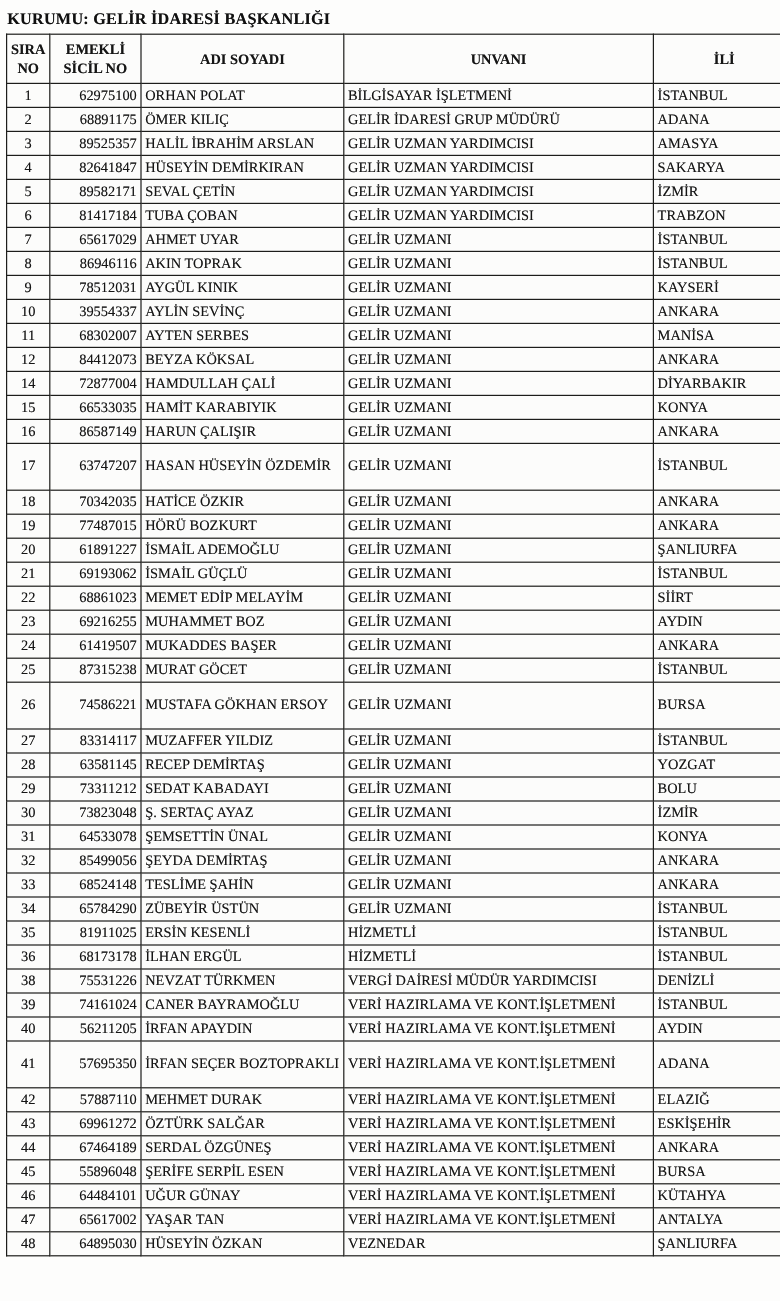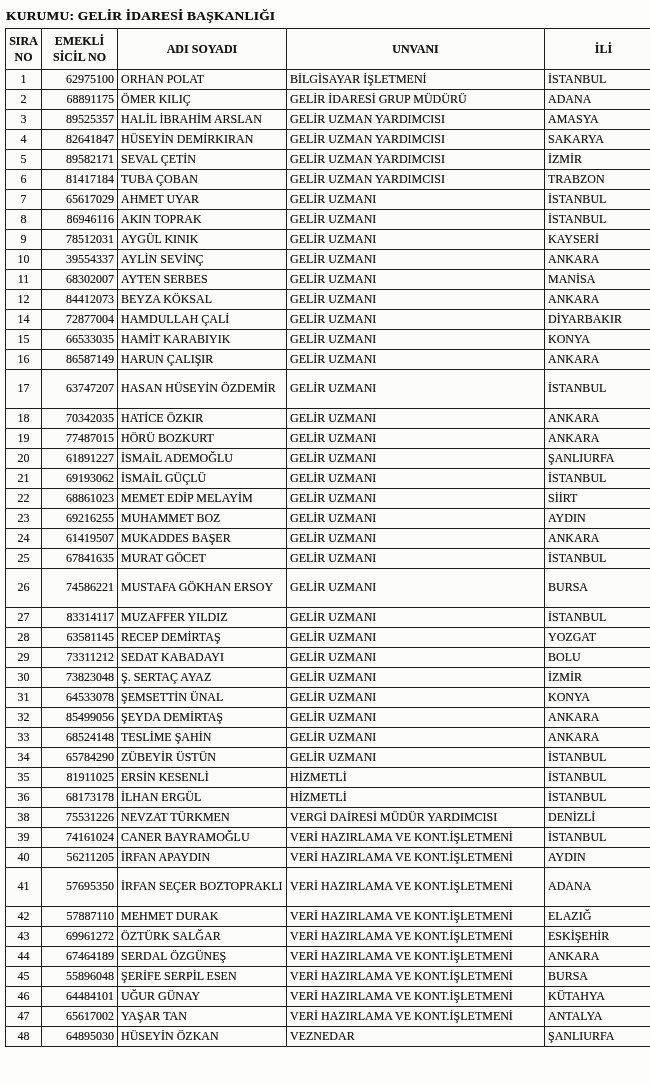--- a/index.html
+++ b/index.html
@@ -257,21 +257,21 @@
         </tr>
         <tr>
           <td class="cell-sira-no">24</td>
           <td class="cell-sicil-no">61419507</td>
           <td class="cell-adi-soyadi">MUKADDES BAŞER</td>
           <td class="cell-unvani">GELİR UZMANI</td>
           <td class="cell-ili">ANKARA</td>
         </tr>
         <tr>
           <td class="cell-sira-no">25</td>
-          <td class="cell-sicil-no">67841635</td>
+          <td class="cell-sicil-no">87315238</td>
           <td class="cell-adi-soyadi">MURAT GÖCET</td>
           <td class="cell-unvani">GELİR UZMANI</td>
           <td class="cell-ili">İSTANBUL</td>
         </tr>
         <tr class="row-tall">
           <td class="cell-sira-no">26</td>
           <td class="cell-sicil-no">74586221</td>
           <td class="cell-adi-soyadi">MUSTAFA GÖKHAN ERSOY</td>
           <td class="cell-unvani">GELİR UZMANI</td>
           <td class="cell-ili">BURSA</td>

